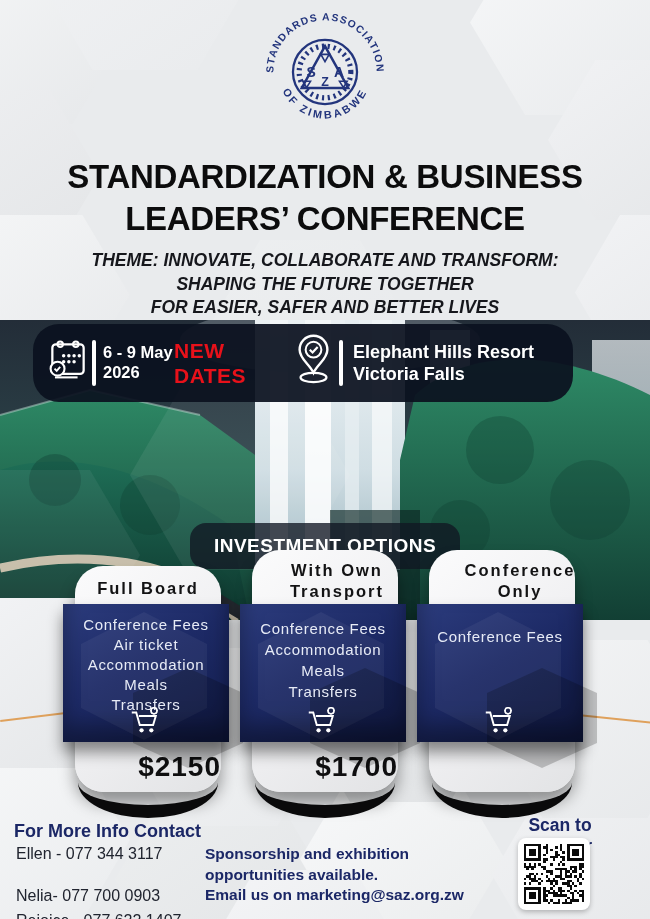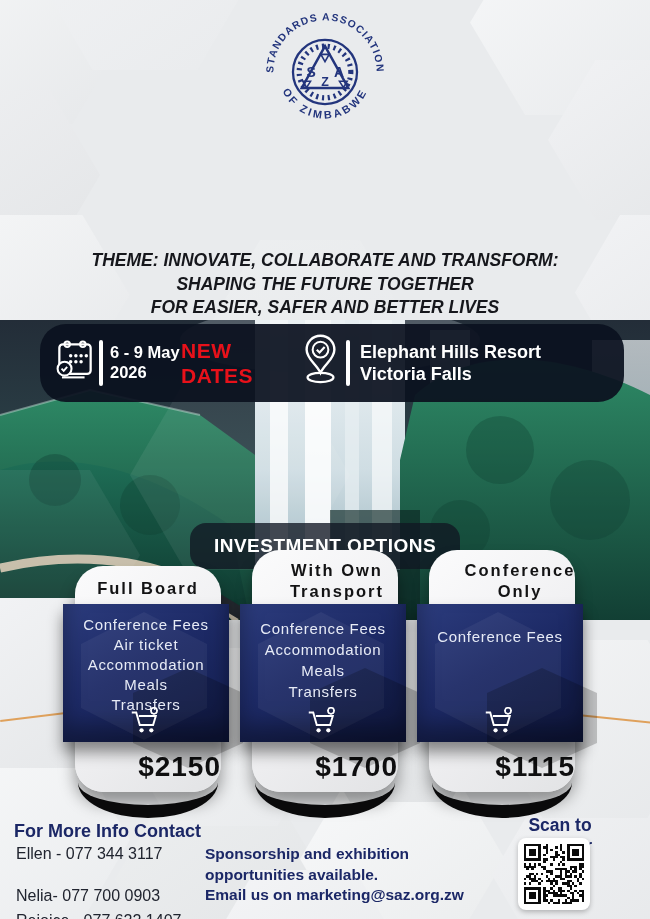--- a/index.html
+++ b/index.html
@@ -14,21 +14,21 @@
   
   .logo{position:absolute;left:263px;top:10px;width:124px;height:124px;}
   
   .title{position:absolute;left:0;top:156px;width:650px;text-align:center;
     font-weight:bold;font-size:33px;line-height:42px;color:#0c0c0d;letter-spacing:-.3px;}
   .theme{position:absolute;left:0;top:249px;width:650px;text-align:center;
     font-style:italic;font-weight:bold;font-size:17.5px;line-height:23.5px;color:#16171c;}
   
   .photo{position:absolute;left:0;top:320px;width:650px;height:300px;z-index:1;}
   
-  .band{position:absolute;left:40px;top:324px;width:584px;height:78px;border-radius:26px;
+  .band{position:absolute;left:33px;top:324px;width:540px;height:78px;border-radius:26px;
     background:rgba(11,17,31,.93);z-index:3;}
   .band .icon{position:absolute;}
   .vdiv{position:absolute;width:3.5px;height:46px;top:16px;background:#fff;border-radius:2px;}
   .date-txt{position:absolute;left:70px;top:18px;color:#fff;font-weight:bold;
     font-size:16.5px;line-height:20px;}
   .badge{position:absolute;left:141px;top:14px;font-weight:bold;font-size:21px;line-height:25px;letter-spacing:.5px;}
   .venue-txt{position:absolute;left:320px;top:17px;color:#fff;font-weight:bold;
     font-size:18px;line-height:22px;}
   
   .inv-band{position:absolute;left:190px;top:523px;width:270px;height:46px;border-radius:16px;
@@ -97,20 +97,24 @@
       <path d="M60,35 L37.5,75.5 L82.5,75.5 Z" fill="none" stroke="#23357d" stroke-width="2.4"></path>
       <path d="M56,43 L64,43 L60,50 Z" fill="none" stroke="#23357d" stroke-width="1.6"></path>
       <path d="M38.5,69 L46,69 L42.2,75 Z" fill="none" stroke="#23357d" stroke-width="1.5"></path>
       <path d="M74,69 L81.5,69 L77.8,75 Z" fill="none" stroke="#23357d" stroke-width="1.5"></path>
       <text x="46.5" y="65" font-size="13.5" font-weight="bold" fill="#23357d" text-anchor="middle">S</text>
       <text x="73.5" y="65" font-size="13.5" font-weight="bold" fill="#23357d" text-anchor="middle">A</text>
       <text x="60" y="73.5" font-size="12" font-weight="bold" fill="#23357d" text-anchor="middle">Z</text>
     </svg>
   </div>
 
+  <div class="title">
+    <div>STANDARDIZATION &amp; BUSINESS</div>
+    <div>LEADERS’ CONFERENCE</div>
+  </div>
 
   <div class="theme">
     <div>THEME: INNOVATE, COLLABORATE AND TRANSFORM:</div>
     <div>SHAPING THE FUTURE TOGETHER</div>
     <div>FOR EASIER, SAFER AND BETTER LIVES</div>
   </div>
 
   <div class="photo">
     <svg viewBox="0 0 650 300" width="650" height="300" preserveAspectRatio="none">
       <defs>
@@ -249,21 +253,20 @@
           <circle cx="24" cy="26" r="2.4" fill="#fff"></circle>
         <circle cx="27" cy="4" r="3.4" fill="none" stroke="#fff" stroke-width="1.8"></circle>
         <path d="M27,-0.5 v1.6 M27,6.8 v1.6 M22.8,4 h1.6 M29.6,4 h1.6 M24,1 l1,1 M30,7 l-1,-1 M24,7 l1,-1 M30,1 l-1,1" stroke="#fff" stroke-width="1.4"></path>
       </svg>
     </span>
   </div>
   <div class="card-arc" style="left:255px;"></div>
 
   <div class="card-white" style="left:429px;top:550px;height:242px;">
     <div class="card-title" style="margin-top:10px;padding:0 18px;">Conference Only</div>
-    <div class="price">$1115</div>
   </div>
   <div class="card-navy" style="left:417px;">
     <div class="card-items" style="padding-top:22px;">
       <div>Conference Fees</div>
     </div>
     <span class="cart">
       <svg viewBox="0 0 36 30" width="32" height="27">
         <path d="M2,6 h5 l4,14 h15 l3,-10 h-19" fill="none" stroke="#fff" stroke-width="2.2"></path>
         <circle cx="13" cy="26" r="2.4" fill="#fff"></circle>
           <circle cx="24" cy="26" r="2.4" fill="#fff"></circle>

